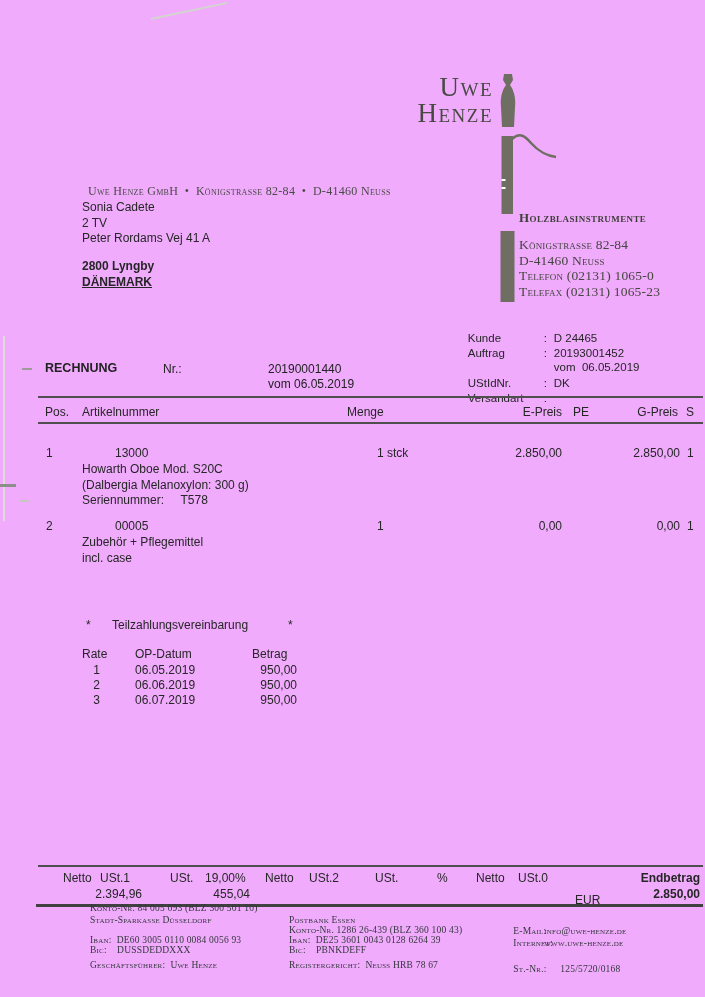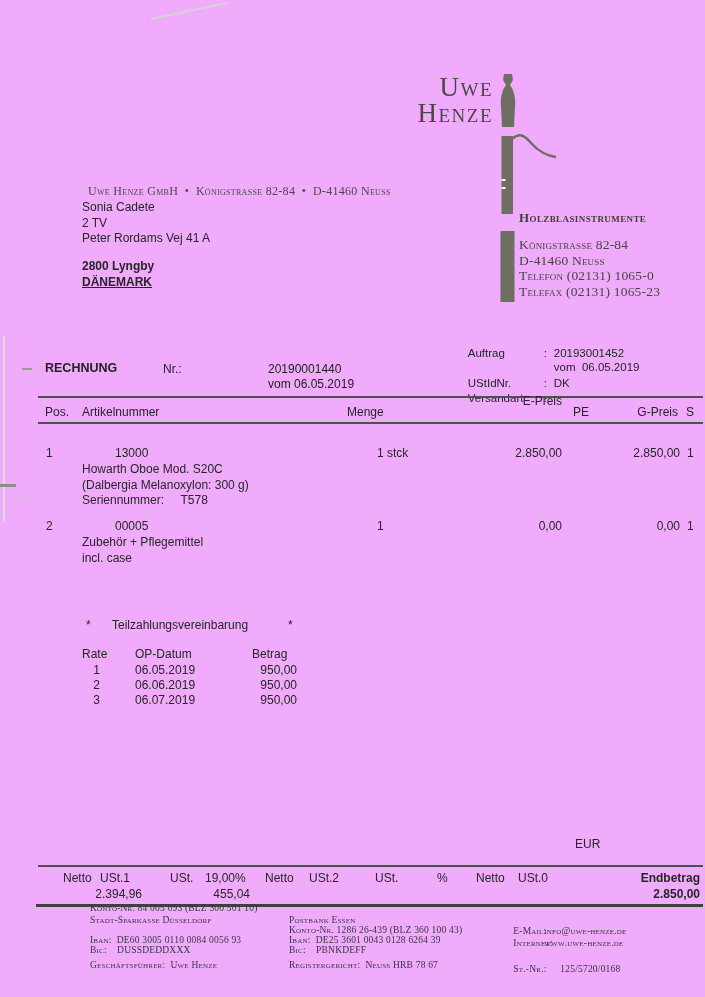--- a/index.html
+++ b/index.html
@@ -81,20 +81,23 @@
   <div class="abs serif sc lh-addr" style="top:283.5px;">Telefax (02131) 1065-23</div>
 
   <div class="abs serif sc pre sender-line">Uwe Henze GmbH  •  Königstrasse 82-84  •  D-41460 Neuss</div>
 
   <div class="abs rcpt" style="top:200px;">Sonia Cadete</div>
   <div class="abs rcpt" style="top:215.5px;">2 TV</div>
   <div class="abs rcpt" style="top:231px;">Peter Rordams Vej 41 A</div>
   <div class="abs rcpt b" style="top:259px;">2800 Lyngby</div>
   <div class="abs rcpt b" style="top:274.5px; text-decoration:underline;">DÄNEMARK</div>
 
+  <div class="abs info-row pre" style="top:320px;">
+    <span class="lbl">Kunde</span><span class="col">:</span><span>D 24465</span>
+  </div>
   <div class="abs info-row pre" style="top:335px;">
     <span class="lbl">Auftrag</span><span class="col">:</span><span>20193001452</span>
   </div>
   <div class="abs info-row pre" style="top:349px;">
     <span class="lbl"></span><span class="col"></span><span>vom  06.05.2019</span>
   </div>
   <div class="abs info-row pre" style="top:365px;">
     <span class="lbl">UStIdNr.</span><span class="col">:</span><span>DK</span>
   </div>
   <div class="abs info-row pre" style="top:379.5px;">
@@ -105,21 +108,21 @@
   <div class="abs fs12" style="left:163px; top:361.5px;">Nr.:</div>
   <div class="abs fs12" style="left:268px; top:361.5px;">20190001440</div>
   <div class="abs fs12" style="left:268px; top:376.5px;">vom 06.05.2019</div>
 
   <div class="rule" style="left:38px; top:396px; width:665px; height:2px;"></div>
   <div class="rule" style="left:38px; top:422px; width:665px; height:2px;"></div>
 
   <div class="cell" style="left:45px; top:405px;">Pos.</div>
   <div class="cell" style="left:82px; top:405px;">Artikelnummer</div>
   <div class="cell" style="left:347px; top:405px;">Menge</div>
-  <div class="num-r" style="left:480px; top:394px;">E-Preis</div>
+  <div class="num-r" style="left:480px; top:405px;">E-Preis</div>
   <div class="cell" style="left:573px; top:405px;">PE</div>
   <div class="num-r" style="left:596px; top:405px;">G-Preis</div>
   <div class="cell" style="left:686px; top:405px;">S</div>
 
   <div class="cell" style="left:46px; top:446px;">1</div>
   <div class="cell" style="left:115px; top:446px;">13000</div>
   <div class="cell" style="left:377px; top:446px;">1 stck</div>
   <div class="num-r" style="left:480px; top:446px;">2.850,00</div>
   <div class="num-r" style="left:598px; top:446px;">2.850,00</div>
   <div class="cell" style="left:687px; top:446px;">1</div>
@@ -165,21 +168,21 @@
   <div class="cell" style="left:265px; top:871px;">Netto</div>
   <div class="cell" style="left:309px; top:871px;">USt.2</div>
   <div class="cell" style="left:375px; top:871px;">USt.</div>
   <div class="cell" style="left:437px; top:871px;">%</div>
   <div class="cell" style="left:476px; top:871px;">Netto</div>
   <div class="cell" style="left:518px; top:871px;">USt.0</div>
   <div class="cell b right" style="left:600px; top:871px; width:100px;">Endbetrag</div>
 
   <div class="cell right" style="left:60px; top:886.5px; width:82px;">2.394,96</div>
   <div class="cell right" style="left:168px; top:886.5px; width:82px;">455,04</div>
-  <div class="cell" style="left:575px; top:837px;">EUR</div>
+  <div class="cell" style="left:575px; top:893px;">EUR</div>
   <div class="cell b right" style="left:600px; top:886.5px; width:100px;">2.850,00</div>
 
   <div class="rule" style="left:36px; top:904px; width:667px; height:3px; background:#414141;"></div>
 
   <div class="ft" style="left:90px; top:915px;">Stadt-Sparkasse Düsseldorf</div>
   <div class="ft" style="left:90px; top:903px;">Konto-Nr. 84 005 693 (BLZ 300 501 10)</div>
   <div class="ft" style="left:90px; top:935px;">Iban:  DE60 3005 0110 0084 0056 93</div>
   <div class="ft" style="left:90px; top:945px;">Bic:    DUSSDEDDXXX</div>
   <div class="ft" style="left:90px; top:959.5px;">Geschäftsführer:  Uwe Henze</div>
 

